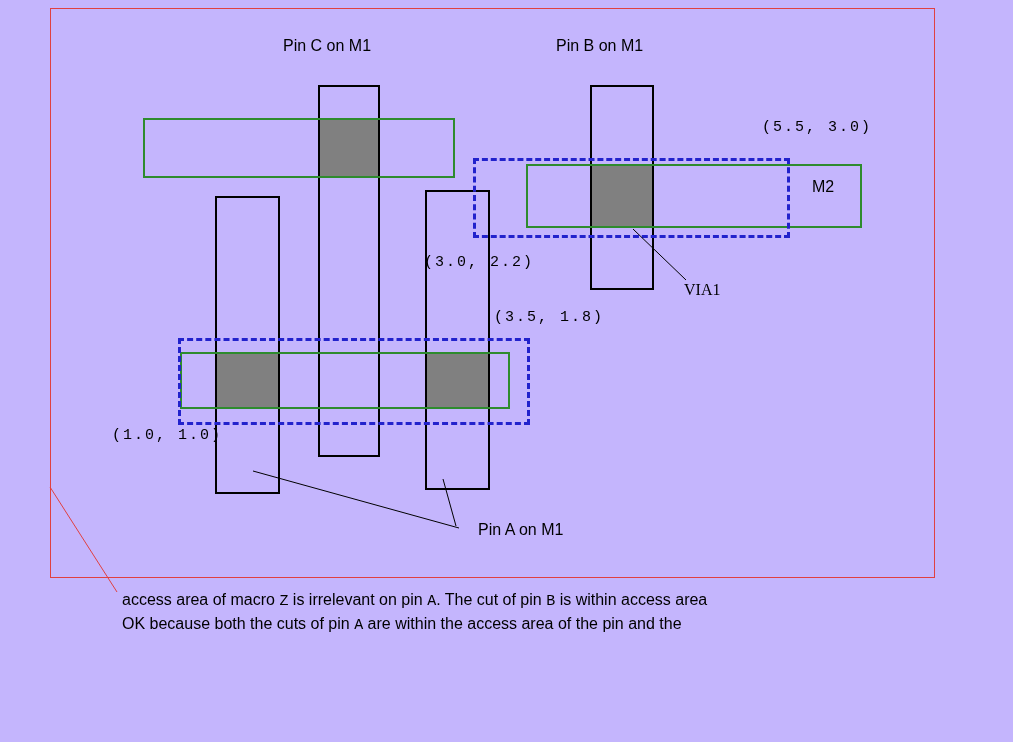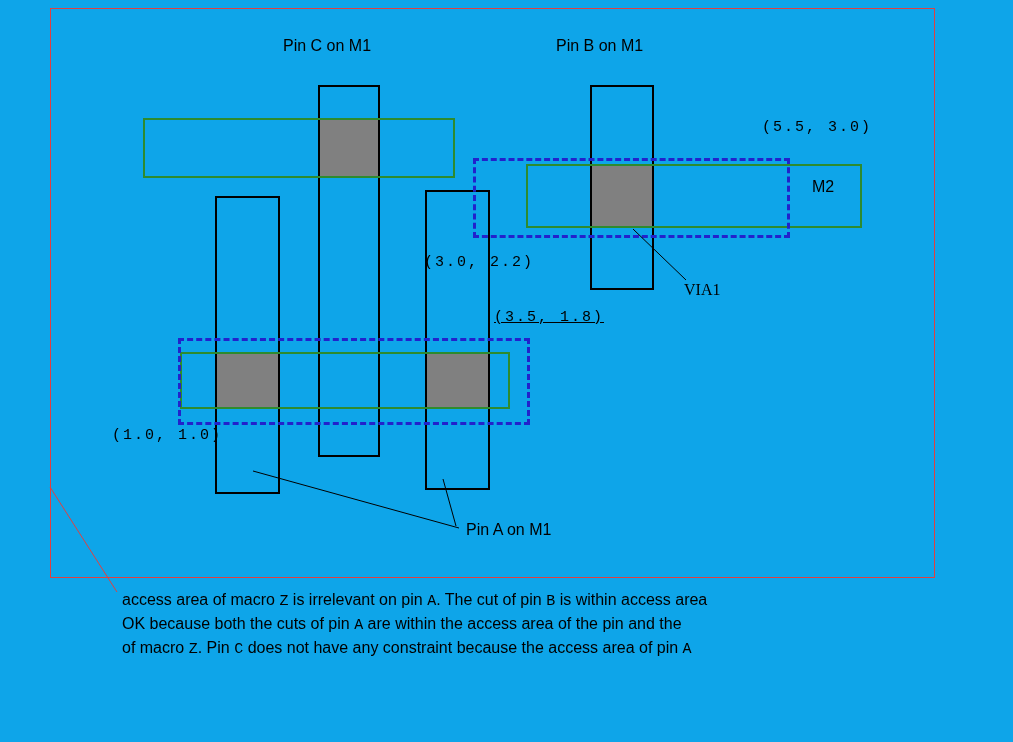--- a/index.html
+++ b/index.html
@@ -3,21 +3,21 @@
 <meta charset="utf-8">
 <style>
   * { box-sizing: border-box; margin: 0; padding: 0; }
   html, body { background: #ffffff; }
   body { font-family: "Liberation Sans", sans-serif; color: #000; }
 
   .page {
     position: relative;
     width: 1013px;
     height: 742px;
-    background: #0ea5e9;
+    background: #c4b5fd;
     overflow: hidden;
   }
 
   .abs { position: absolute; }
 
   .diagram-border {
     left: 50px; top: 8px; width: 885px; height: 570px;
     border: 1px solid var(--frame, #e04040);
   }
 
@@ -66,27 +66,27 @@
   .blue-right   { left: 473px; top: 158px; width: 317px; height: 80px; }
   .blue-bottom  { left: 178px; top: 338px; width: 352px; height: 87px; }
 
   .cut-c        { left: 318px; top: 118px; width: 62px; height: 60px; }
   .cut-b        { left: 590px; top: 164px; width: 64px; height: 64px; }
   .cut-a-left   { left: 215px; top: 352px; width: 65px; height: 57px; }
   .cut-a-right  { left: 425px; top: 352px; width: 65px; height: 57px; }
 
   .lbl-pin-c    { left: 283px; top: 37px; }
   .lbl-pin-b    { left: 556px; top: 37px; }
-  .lbl-pin-a    { left: 466px; top: 521px; }
+  .lbl-pin-a    { left: 478px; top: 521px; }
   .lbl-m2       { left: 812px; top: 178px; text-align: right; }
   .lbl-via1     { left: 684px; top: 281px; font-family: Liberation Serif, serif; }
 
   .coord-55-30  { left: 733px; top: 119px; margin-left: 29px; }
   .coord-30-22  { left: 424px; top: 254px; }
-  .coord-35-18  { left: 494px; top: 309px; text-decoration: underline; }
+  .coord-35-18  { left: 494px; top: 309px; }
   .coord-10-10  { left: 112px;  top: 427px; }
 
   .overlay {
     position: absolute;
     left: 0; top: 0;
     width: 1013px; height: 742px;
     pointer-events: none;
   }
 
   .caption {
@@ -140,16 +140,15 @@
   <div class="abs label lbl-via1">VIA1</div>
 
   <div class="abs coord coord-55-30">(5.5, 3.0)</div>
   <div class="abs coord coord-30-22">(3.0, 2.2)</div>
   <div class="abs coord coord-35-18">(3.5, 1.8)</div>
   <div class="abs coord coord-10-10">(1.0, 1.0)</div>
 
   <div class="caption">
       <div><span>access area of macro </span><span class="mono">Z</span><span> is irrelevant on pin </span><span class="mono">A</span><span>. The cut of pin </span><span class="mono">B</span><span> is within access area</span></div>
       <div><span>OK because both the cuts of pin </span><span class="mono">A</span><span> are within the access area of the pin and the</span></div>
-      <div><span>of macro </span><span class="mono">Z</span><span>. Pin </span><span class="mono">C</span><span> does not have any constraint because the access area of pin </span><span class="mono">A</span></div>
     </div>
 
 </div>
 
 </body></html>

